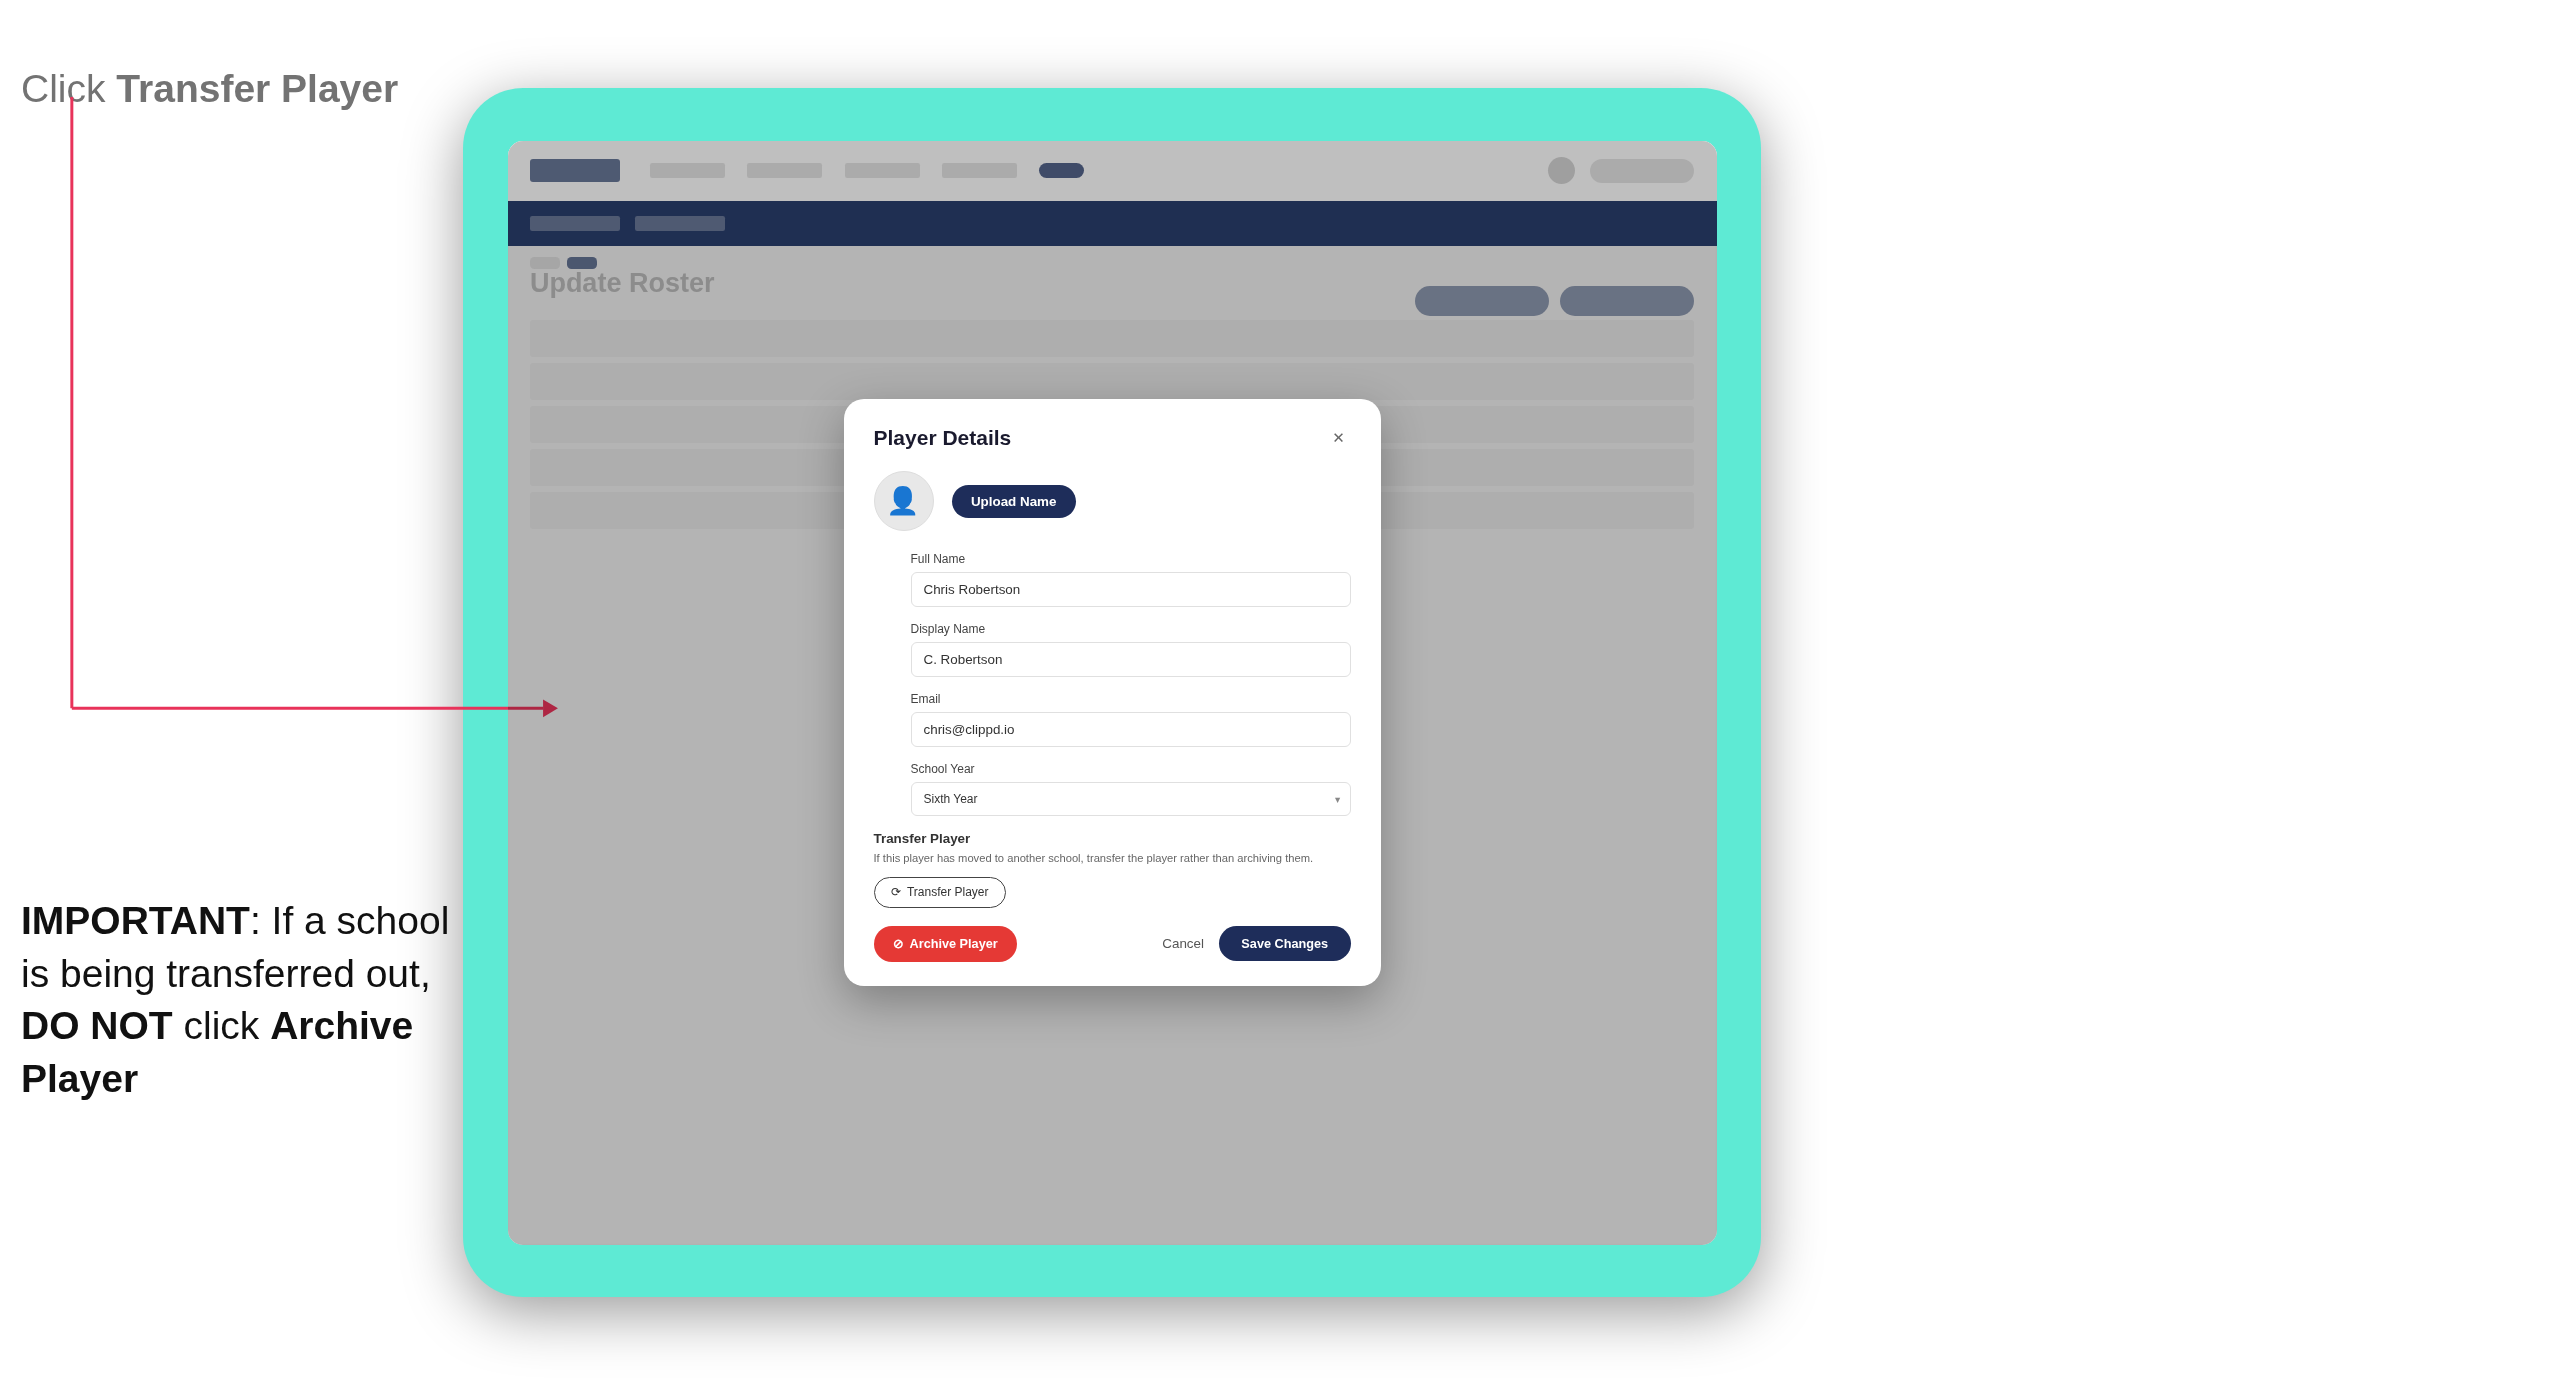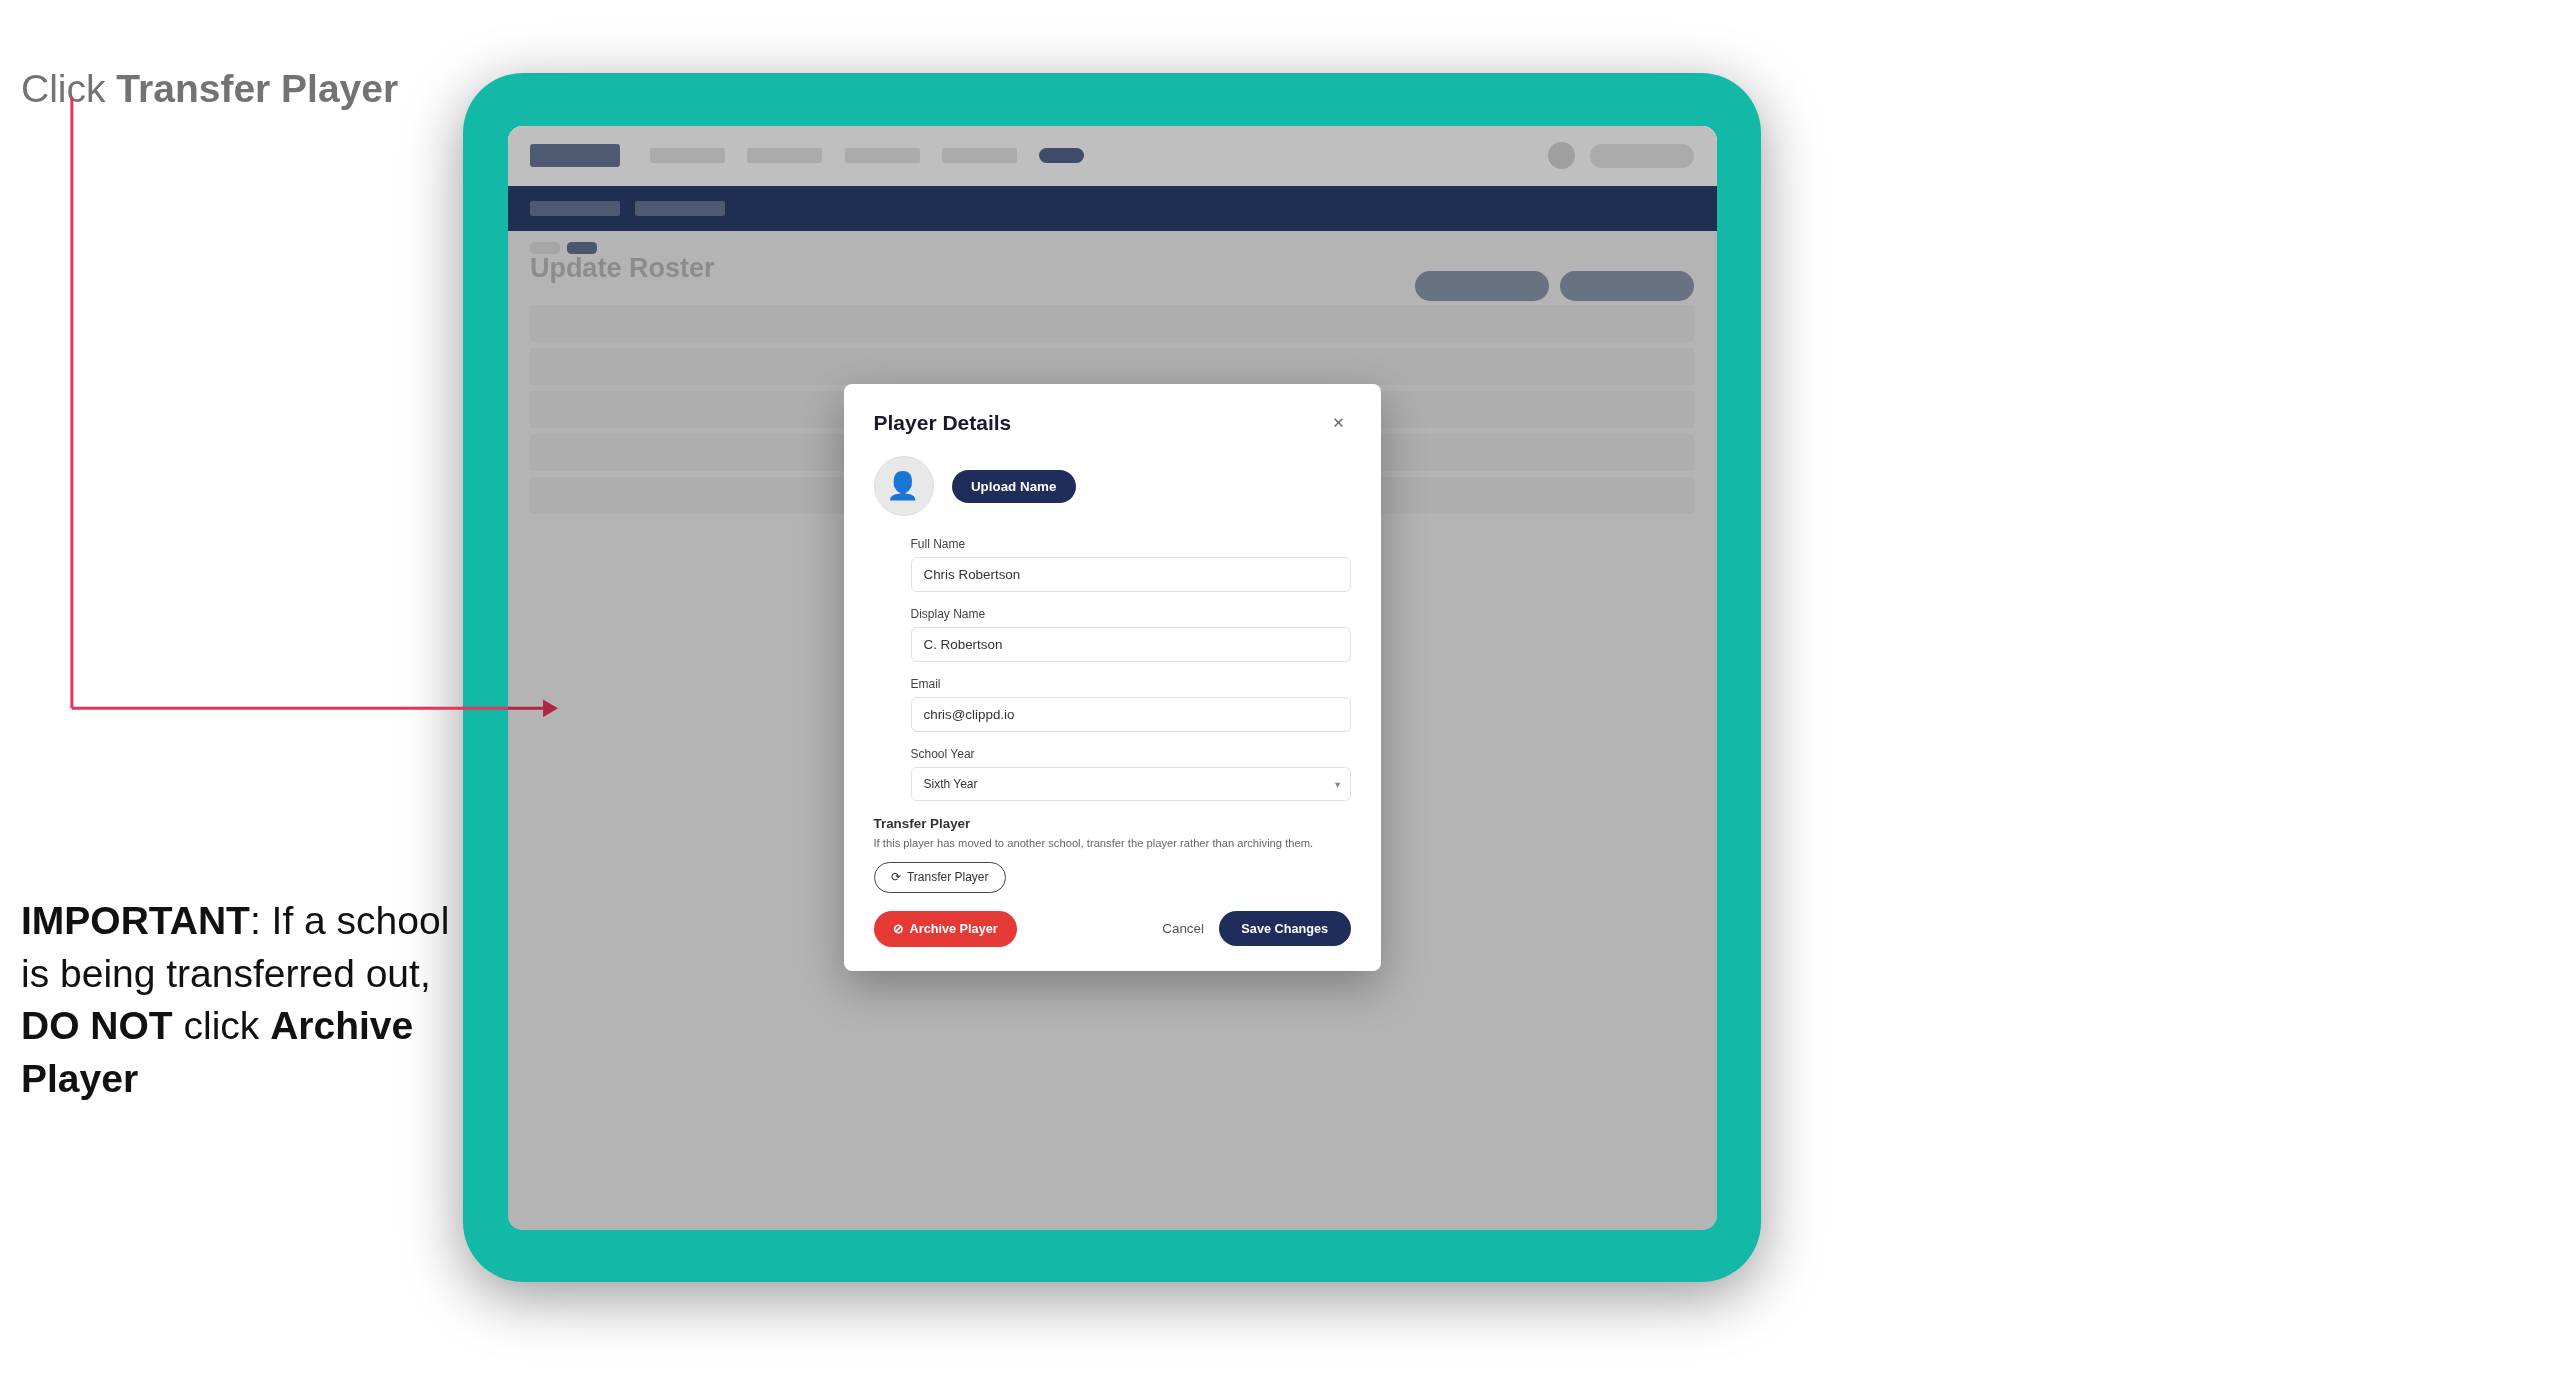--- a/index.html
+++ b/index.html
@@ -30,25 +30,25 @@
       font-size: 39px;
       color: #111;
       max-width: 433px;
       line-height: 1.35;
     }
     .instruction-bottom strong { font-weight: 800; }
 
     
     .tablet-frame {
       position: absolute;
-      top: 73px;
+      top: 88px;
       left: 463px;
       width: 1298px;
       height: 1209px;
-      background: #14b8a6;
+      background: #5eead4;
       border-radius: 60px;
       box-shadow: 0 15px 60px rgba(0,0,0,0.4);
       display: flex;
       align-items: center;
       justify-content: center;
     }
 
     .tablet-screen {
       width: 1209px;
       height: 1104px;
@@ -198,21 +198,21 @@
       background: rgba(0,0,0,0.25);
       z-index: 10;
       display: flex;
       align-items: center;
       justify-content: center;
     }
 
     
     .modal {
       background: #ffffff;
-      border-radius: 8px;
+      border-radius: 20px;
       width: 537px;
       padding: 27px 30px 24px;
       box-shadow: 0 15px 45px rgba(0,0,0,0.3);
       position: relative;
     }
 
     .modal-header {
       display: flex;
       justify-content: space-between;
       align-items: center;

